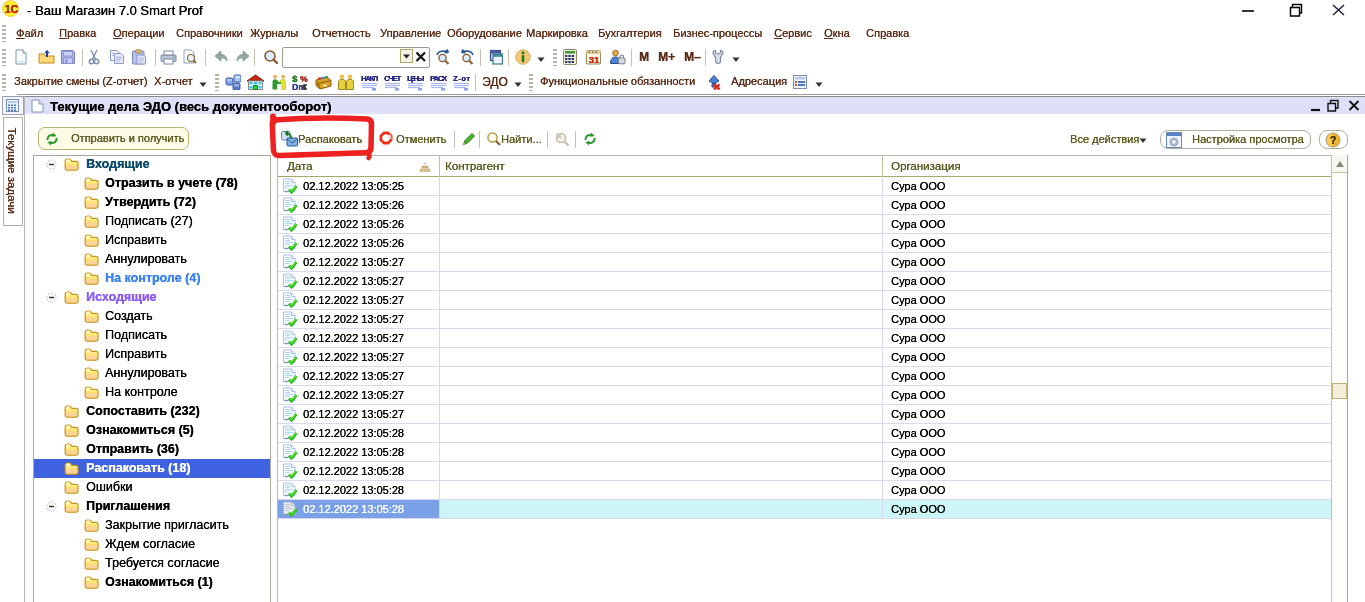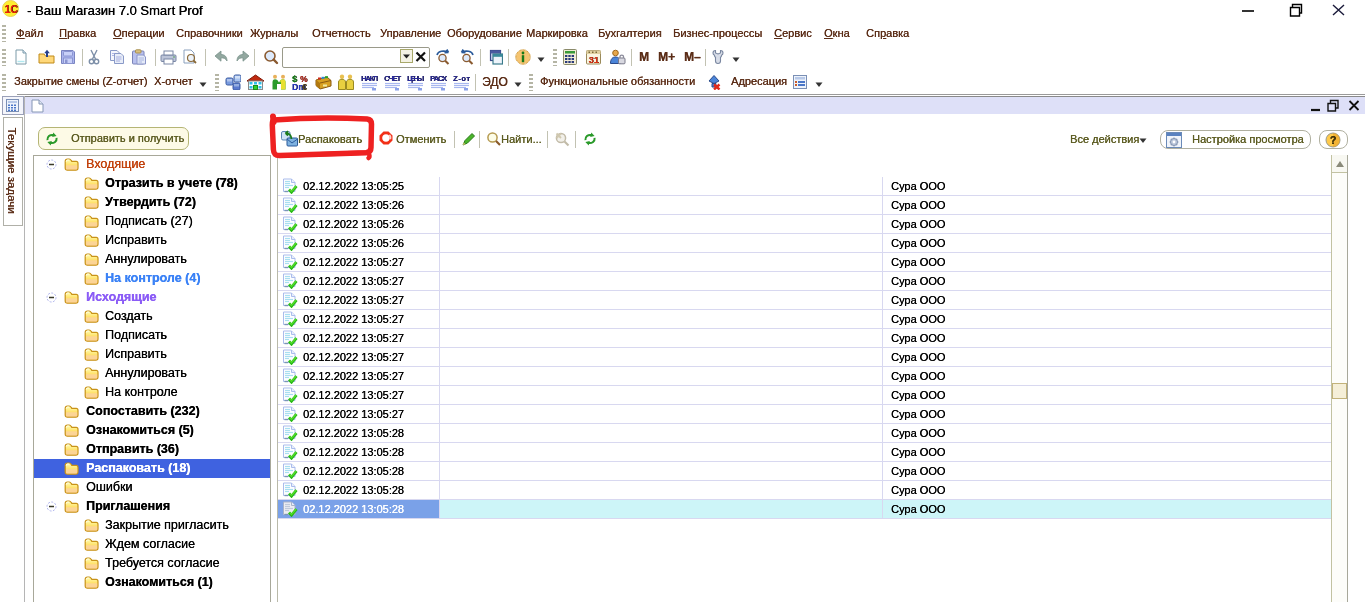--- a/index.html
+++ b/index.html
@@ -337,20 +337,21 @@
       <path d="M0.5 0.5 L4 5 L7.5 0.5 Z" fill="#333"></path>
     </svg>
   </div>
 <div class="ab" style="left:17px;top:94px;width:1348px;height:1px;background:#9a9a9a"></div>
 
 <div class="ab" style="left:25px;top:96px;width:1340px;height:18px;background:#dee0f8;border-top:1px solid #8a8a8a">
  <svg class="ab" style="left:6px;top:2px" width="13" height="14">
       <path d="M1 1 H8 L12 5 V13 H1 Z" fill="#fff" stroke="#8596b5"></path>
       <path d="M8 1 V5 H12" fill="#dfe6f2" stroke="#8596b5"></path>
     </svg>
+ <div class="ab" style="left:25px;top:2px;font-weight:bold;font-size:13px;color:#000">Текущие дела ЭДО (весь документооборот)</div>
  <svg class="ab" style="left:1284px;top:3px" width="14" height="12">
       <path d="M2 10 H11" stroke="#111" stroke-width="2.2"></path>
     </svg>
  <svg class="ab" style="left:1301px;top:2px" width="15" height="13">
       <path d="M2 4.5 H9.5 V12 H2 Z" fill="#dee0f8" stroke="#111" stroke-width="1.4"></path>
       <path d="M4.5 4.5 V1.5 H12 V9 H9.5" fill="none" stroke="#111" stroke-width="1.4"></path>
     </svg>
  <svg class="ab" style="left:1322px;top:2px" width="14" height="13">
       <path d="M2.5 2 L11.5 11 M11.5 2 L2.5 11" stroke="#111" stroke-width="1.8"></path>
     </svg>
@@ -456,21 +457,21 @@
 <div class="ab" style="left:33px;top:155px;width:238px;height:447px;border:1px solid #a8a89a;border-bottom:none;background:#fff;overflow:hidden;box-sizing:border-box;font-size:12.5px">
     <svg class="ab" style="left:12px;top:3px" width="11" height="11" viewBox="0 0 11 11">
 <circle cx="5.5" cy="5.5" r="4.5" fill="#fff" stroke="#b0b5ee" stroke-dasharray="2 1.4"></circle>
       <path d="M3 5.5 H8" stroke="#3a3a2a" stroke-width="1.5"></path>
     </svg>
     <svg class="ab" style="left:30px;top:2px" width="15" height="13" viewBox="0 0 15 13">
 <path d="M1.2 3.5 C1.2 2 2 1 3.5 1 L5.2 1 C6.2 1 6.8 1.6 7.2 2.4 L7.8 3.4 L12.2 3.4 C13.5 3.4 14 4.2 14 5.4 L14 10 C14 11.5 13.3 12.2 11.8 12.2 L3.4 12.2 C2 12.2 1.2 11.4 1.2 10 Z" fill="url(#fgrad)" stroke="#c89218" stroke-width="1.2"></path>
 <path d="M2 7.2 L13.2 7.2 L13.2 10.4 C13.2 11.1 12.8 11.5 12 11.5 L3.2 11.5 C2.4 11.5 2 11.1 2 10.4 Z" fill="#fbd49c" fill-opacity="0.85"></path>
 <path d="M2.2 3.6 C2.3 2.5 2.8 2 3.8 2 L4.9 2" stroke="#fffff0" stroke-width="0.9" fill="none"></path>
     </svg>
-    <div class="trow" style="left:52px;top:-1px;font-weight:normal;color:#c2410c">Входящие</div>
+    <div class="trow" style="left:52px;top:-1px;font-weight:bold;color:#0c4a6e">Входящие</div>
     <svg class="ab" style="left:50px;top:21px" width="15" height="13" viewBox="0 0 15 13">
 <path d="M1.2 3.5 C1.2 2 2 1 3.5 1 L5.2 1 C6.2 1 6.8 1.6 7.2 2.4 L7.8 3.4 L12.2 3.4 C13.5 3.4 14 4.2 14 5.4 L14 10 C14 11.5 13.3 12.2 11.8 12.2 L3.4 12.2 C2 12.2 1.2 11.4 1.2 10 Z" fill="url(#fgrad)" stroke="#c89218" stroke-width="1.2"></path>
 <path d="M2 7.2 L13.2 7.2 L13.2 10.4 C13.2 11.1 12.8 11.5 12 11.5 L3.2 11.5 C2.4 11.5 2 11.1 2 10.4 Z" fill="#fbd49c" fill-opacity="0.85"></path>
 <path d="M2.2 3.6 C2.3 2.5 2.8 2 3.8 2 L4.9 2" stroke="#fffff0" stroke-width="0.9" fill="none"></path>
     </svg>
     <div class="trow" style="left:71px;top:18px;font-weight:bold;color:#000">Отразить в учете (78)</div>
     <svg class="ab" style="left:50px;top:40px" width="15" height="13" viewBox="0 0 15 13">
 <path d="M1.2 3.5 C1.2 2 2 1 3.5 1 L5.2 1 C6.2 1 6.8 1.6 7.2 2.4 L7.8 3.4 L12.2 3.4 C13.5 3.4 14 4.2 14 5.4 L14 10 C14 11.5 13.3 12.2 11.8 12.2 L3.4 12.2 C2 12.2 1.2 11.4 1.2 10 Z" fill="url(#fgrad)" stroke="#c89218" stroke-width="1.2"></path>
 <path d="M2 7.2 L13.2 7.2 L13.2 10.4 C13.2 11.1 12.8 11.5 12 11.5 L3.2 11.5 C2.4 11.5 2 11.1 2 10.4 Z" fill="#fbd49c" fill-opacity="0.85"></path>
 <path d="M2.2 3.6 C2.3 2.5 2.8 2 3.8 2 L4.9 2" stroke="#fffff0" stroke-width="0.9" fill="none"></path>
@@ -600,20 +601,32 @@
     </svg>
     <div class="trow" style="left:71px;top:398px;font-weight:normal;color:#000">Требуется согласие</div>
     <svg class="ab" style="left:50px;top:420px" width="15" height="13" viewBox="0 0 15 13">
 <path d="M1.2 3.5 C1.2 2 2 1 3.5 1 L5.2 1 C6.2 1 6.8 1.6 7.2 2.4 L7.8 3.4 L12.2 3.4 C13.5 3.4 14 4.2 14 5.4 L14 10 C14 11.5 13.3 12.2 11.8 12.2 L3.4 12.2 C2 12.2 1.2 11.4 1.2 10 Z" fill="url(#fgrad)" stroke="#c89218" stroke-width="1.2"></path>
 <path d="M2 7.2 L13.2 7.2 L13.2 10.4 C13.2 11.1 12.8 11.5 12 11.5 L3.2 11.5 C2.4 11.5 2 11.1 2 10.4 Z" fill="#fbd49c" fill-opacity="0.85"></path>
 <path d="M2.2 3.6 C2.3 2.5 2.8 2 3.8 2 L4.9 2" stroke="#fffff0" stroke-width="0.9" fill="none"></path>
     </svg>
     <div class="trow" style="left:71px;top:417px;font-weight:bold;color:#000">Ознакомиться (1)</div>
   </div>
 <div class="ab" style="left:277px;top:155px;width:1071px;height:447px;border-left:1px solid #b9b9a9;border-right:1px solid #a8a89a;background:#fff;overflow:hidden;box-sizing:border-box">
+    <div class="ab" style="left:0;top:0;width:1069px;height:22px;border-top:1px solid #b9b9a9;border-bottom:1px solid #a8a86a;background:#fff;box-sizing:border-box">
+      <div class="ab olive" style="left:9px;top:4px;font-size:11.5px">Дата</div>
+      <svg class="ab" style="left:140px;top:7px" width="14" height="10">
+        <path d="M5 1 L9 1 L7 0 Z" fill="#c8a85a"></path>
+        <rect x="4" y="3" width="6" height="2" fill="#d8bc7a" stroke="#b0905a" stroke-width="0.5"></rect>
+        <rect x="2" y="6" width="10" height="2.5" fill="#e0c88a" stroke="#b0905a" stroke-width="0.5"></rect>
+      </svg>
+      <div class="ab" style="left:161px;top:0;width:1px;height:21px;background:#c2c2a2"></div>
+      <div class="ab olive" style="left:167px;top:4px;font-size:11.5px">Контрагент</div>
+      <div class="ab" style="left:604px;top:0;width:1px;height:21px;background:#c2c2a2"></div>
+      <div class="ab olive" style="left:613px;top:4px;font-size:11.5px">Организация</div>
+    </div>
     <svg class="ab" style="left:4px;top:23px" width="17" height="16" viewBox="0 0 17 16">
 <path d="M1.5 1 H9.5 L13 4.5 V13.5 H1.5 Z" fill="#fdfeff" stroke="#aabcec" stroke-width="1"></path>
 <path d="M9.5 1 V4.5 H13" fill="#e8eefc" stroke="#aabcec" stroke-width="1"></path>
 <g stroke="#a8dff0" stroke-width="1.2">
         <path d="M3 3.5 H8"></path>
         <path d="M3 5.5 H8"></path>
         <path d="M3 7.5 H11"></path>
         <path d="M3 9.5 H7"></path>
       </g>
 <path d="M2.5 13.5 H6" stroke="#7a96b5" stroke-width="1.4"></path>

